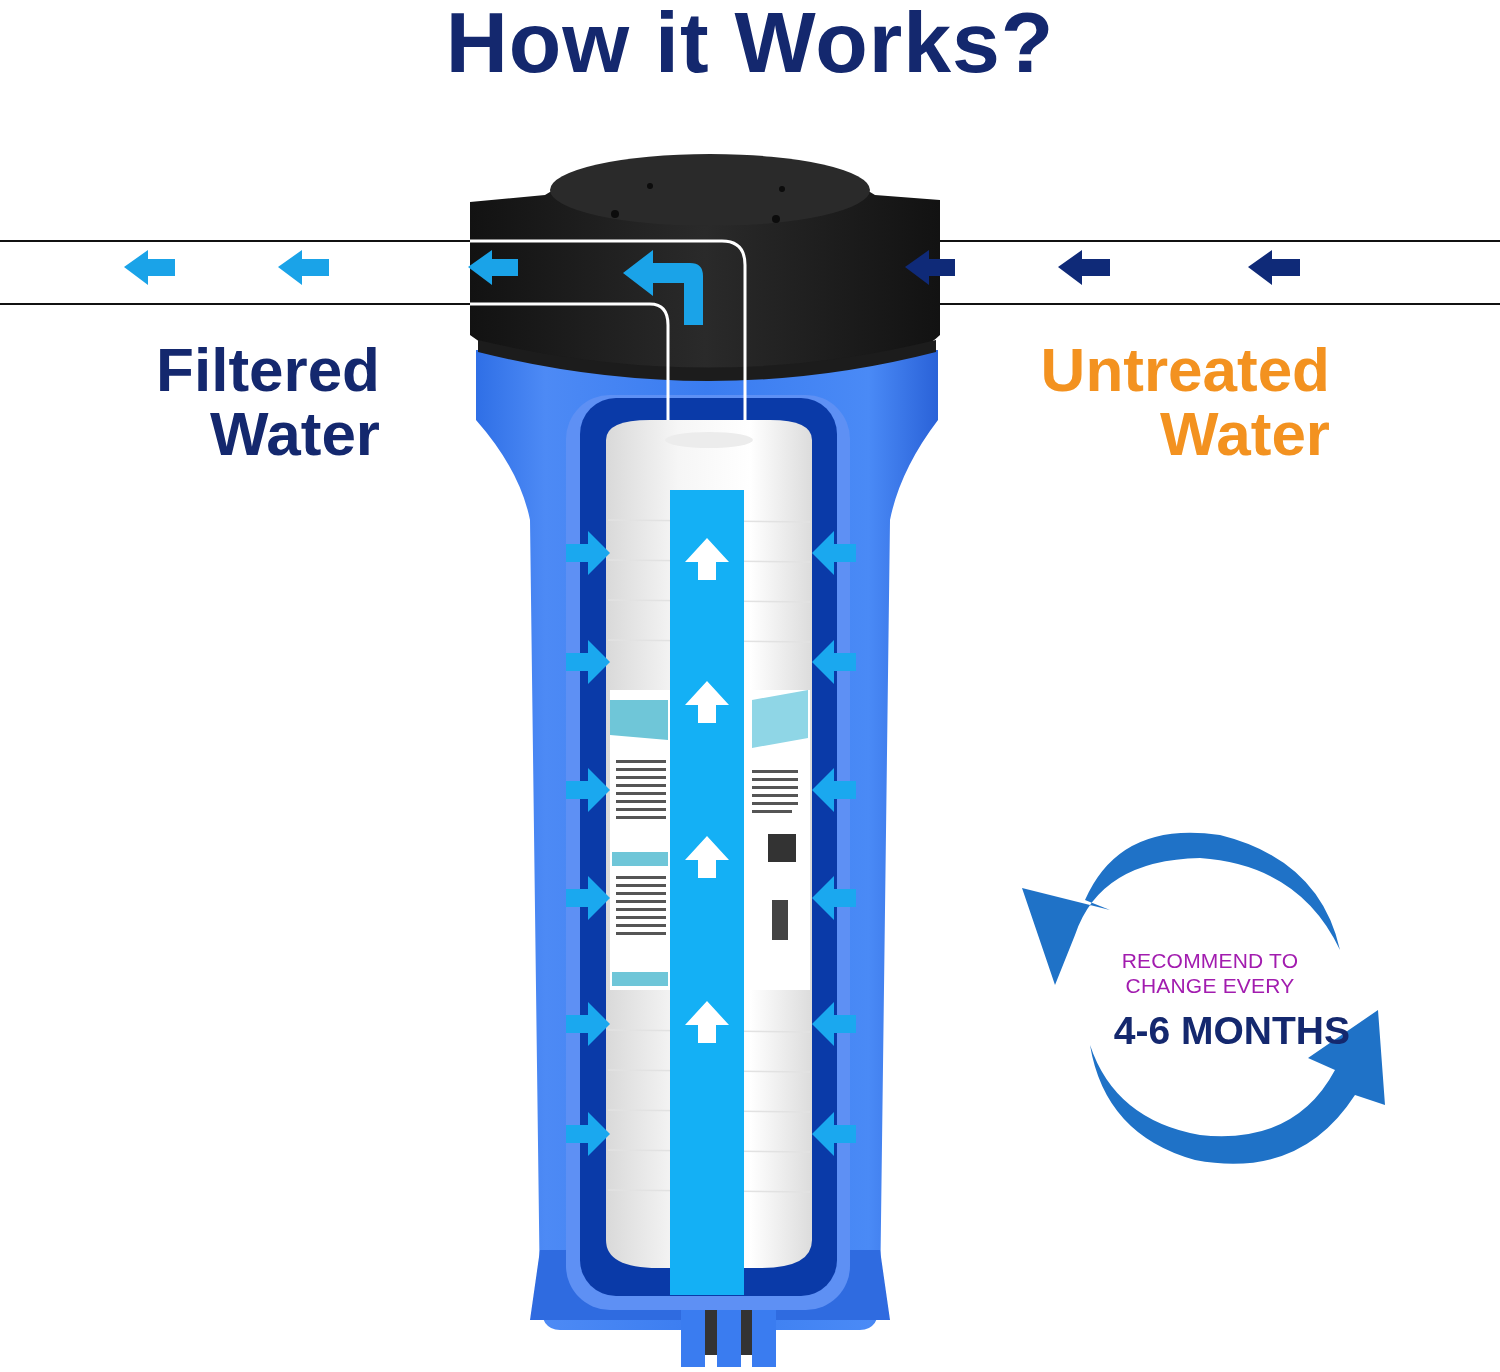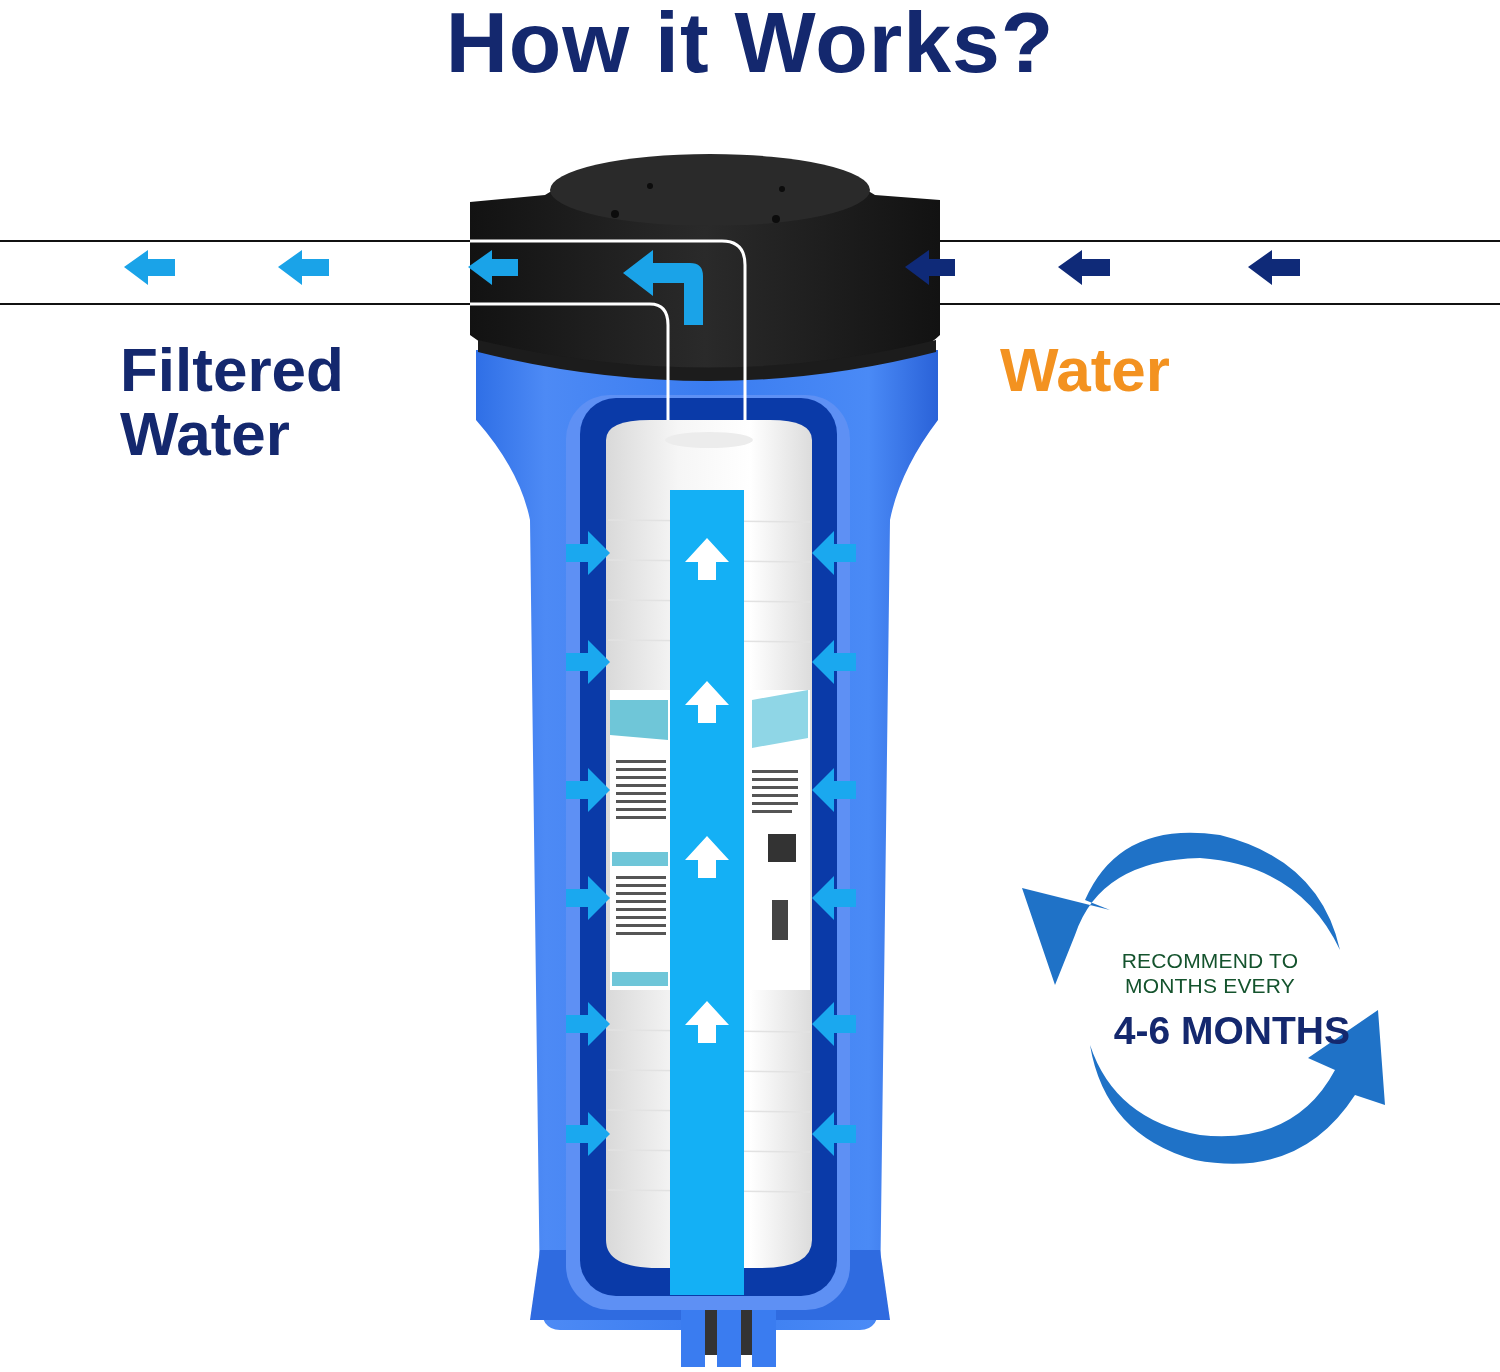--- a/index.html
+++ b/index.html
@@ -1,20 +1,20 @@
 <!DOCTYPE html>
 <html><head>
 <meta charset="utf-8">
 <style>
   html, body { margin:0; padding:0; background:#ffffff; }
   body { width:1500px; height:1372px; position:relative; overflow:hidden;
          font-family:"Liberation Sans", "DejaVu Sans", sans-serif; }
   .title { position:absolute; left:0; top:-8px; width:1500px; text-align:center;
            font-size:86px; font-weight:bold; letter-spacing:1px; line-height:100px; }
-  .side-label { position:absolute; font-size:62px; font-weight:bold; line-height:64px; text-align:left; }
+  .side-label { position:absolute; font-size:62px; font-weight:bold; line-height:64px; text-align:right; }
   .filtered { left:120px; top:338px; width:260px; }
   .untreated { left:1000px; top:338px; width:330px; }
   .recommend { position:absolute; left:1060px; top:948px; width:300px; text-align:center;
                font-size:21px; line-height:25px; font-weight:normal; letter-spacing:0.2px; }
   .months { position:absolute; left:1080px; top:1008px; width:270px; text-align:right;
             font-size:39px; font-weight:bold; line-height:46px; }
   svg.diagram { position:absolute; left:0; top:0; }
 </style>
 </head>
 <body>
@@ -180,20 +180,21 @@
     <path d="M1340,950 Q1320,860 1220,835 Q1120,820 1085,900 L1110,910 L1022,888 L1055,985 L1075,935 Q1100,860 1200,858 Q1300,865 1340,950 Z" fill="#1f72c7"></path>
     <path d="M1090,1045 Q1105,1135 1195,1160 Q1300,1180 1355,1095 L1385,1105 L1378,1010 L1308,1058 L1335,1070 Q1295,1145 1200,1135 Q1115,1120 1090,1045 Z" fill="#1f72c7"></path>
   </g>
 </svg>
 
 <div class="side-label filtered" style="color:#14286e;">
   <div>Filtered</div>
   <div>Water</div>
 </div>
 <div class="side-label untreated" style="color:#f39220;">
+  <div>Untreated</div>
   <div>Water</div>
 </div>
 
-<div class="recommend" style="color:#14532d;">
+<div class="recommend" style="color:#a21caf;">
   <div>RECOMMEND TO</div>
-  <div>MONTHS EVERY</div>
+  <div>CHANGE EVERY</div>
 </div>
 <div class="months" style="color:#14286e;">4-6 MONTHS</div>
 
 </body></html>

